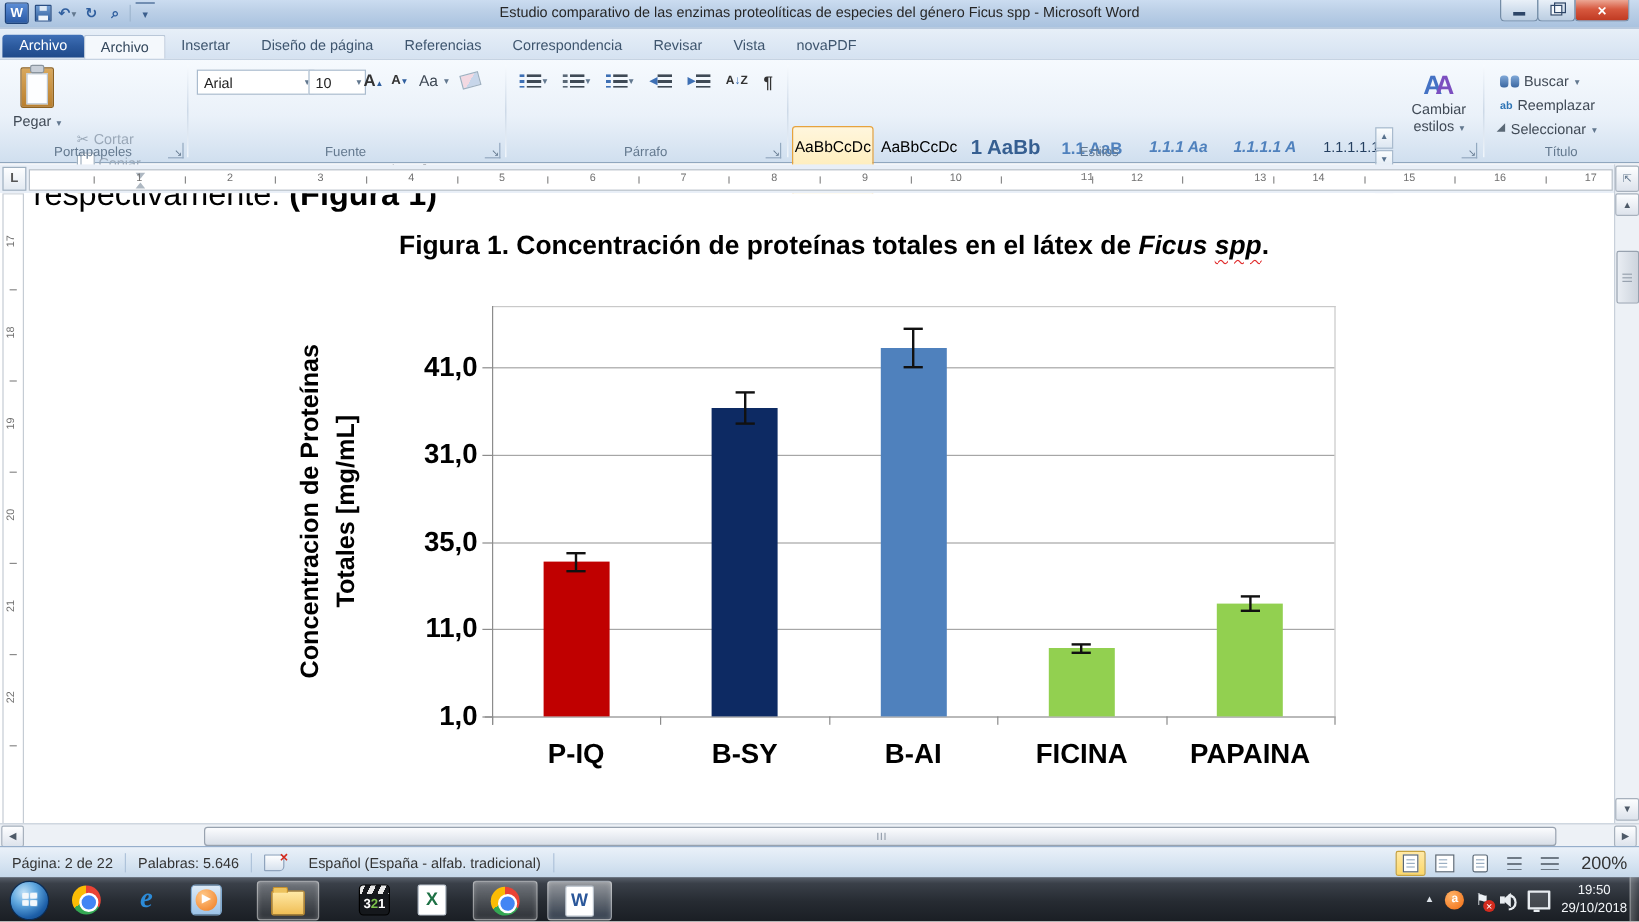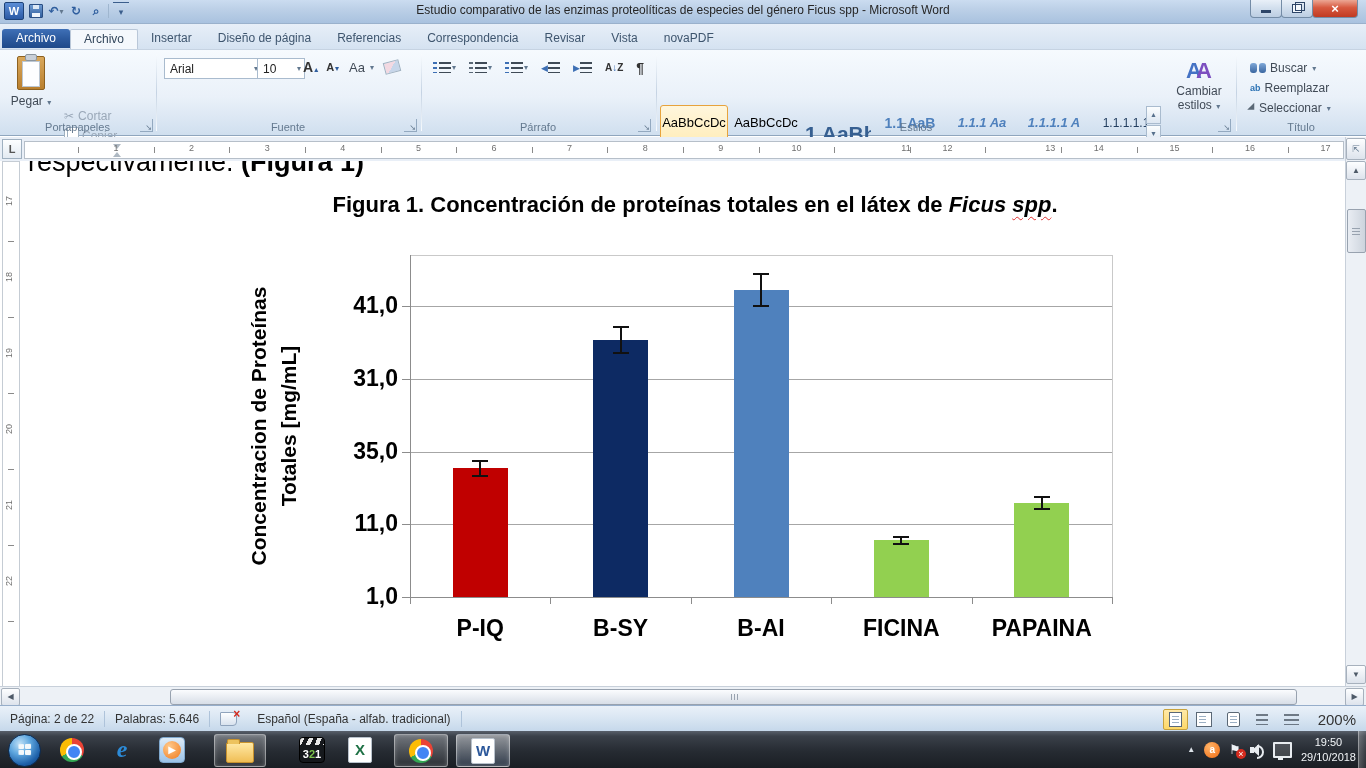--- a/index.html
+++ b/index.html
@@ -85,21 +85,21 @@
       linear-gradient(#5A6876,#5A6876) 50% 0/1px 100% no-repeat,
       linear-gradient(#5A6876,#5A6876) 0 50%/100% 1px no-repeat,#fff;}
 
   
   .gallery{position:absolute;left:660px;top:55px;height:58px;display:flex;gap:4px;}
   .style-item{width:66px;height:56px;border:1px solid transparent;border-radius:3px;text-align:center;overflow:hidden;}
   .style-item.selected{border:1px solid #E7A33D;background:linear-gradient(180deg,#FFF6DD,#FFE8A6);}
   .stprev{display:block;height:32px;line-height:34px;white-space:nowrap;overflow:hidden;}
   .stlabel{display:block;font-size:11px;color:#404A56;white-space:nowrap;overflow:hidden;}
   .st-normal{color:#000;font-size:13px;}
-  .st-h1{color:#365F91;font-weight:bold;font-size:21px;margin-top:11px;}
+  .st-h1{color:#365F91;font-weight:bold;font-size:17px;}
   .st-h2{color:#4F81BD;font-weight:bold;font-size:14px;}
   .st-h3{color:#4F81BD;font-weight:bold;font-style:italic;font-size:13px;}
   .st-h4{color:#4F81BD;font-weight:bold;font-style:italic;font-size:13px;}
   .st-h5{color:#243F60;font-size:12px;}
   .galscroll{position:absolute;left:1146px;top:56px;width:15px;height:55px;display:flex;flex-direction:column;gap:1px;}
   .galbtn{flex:1;border:1px solid #A9BBCE;background:linear-gradient(180deg,#FBFDFE,#DDE7F2);font-size:7px;color:#56708C;display:flex;align-items:center;justify-content:center;}
 
   .chgA1{font-size:22px;font-weight:bold;color:#4472C4;}
   .chgA2{font-size:22px;font-weight:bold;color:#7C4FC0;margin-left:-6px;}
   .binoc{width:16px;height:10px;position:relative;}
@@ -458,21 +458,21 @@
         <span class="hnum" style="left: 469px;">6</span>
         <span class="htick" style="left: 431.2px;"></span>
         <span class="hnum" style="left: 544.6px;">7</span>
         <span class="htick" style="left: 506.8px;"></span>
         <span class="hnum" style="left: 620.2px;">8</span>
         <span class="htick" style="left: 582.4px;"></span>
         <span class="hnum" style="left: 695.8px;">9</span>
         <span class="htick" style="left: 658px;"></span>
         <span class="hnum" style="left: 771.4px;">10</span>
         <span class="htick" style="left: 733.6px;"></span>
-        <span class="hnum" style="left: 881px;">11</span>
+        <span class="hnum" style="left: 881px; font-family: Liberation Mono, monospace;">11</span>
         <span class="htick" style="left: 809.2px;"></span>
         <span class="hnum" style="left: 922.6px;">12</span>
         <span class="htick" style="left: 884.8px;"></span>
         <span class="hnum" style="left: 998.2px; margin-left: 27px;">13</span>
         <span class="htick" style="left: 960.4px;"></span>
         <span class="hnum" style="left: 1073.8px;">14</span>
         <span class="htick" style="left: 1036px;"></span>
         <span class="hnum" style="left: 1149.4px;">15</span>
         <span class="htick" style="left: 1111.6px;"></span>
         <span class="hnum" style="left: 1225px;">16</span>

